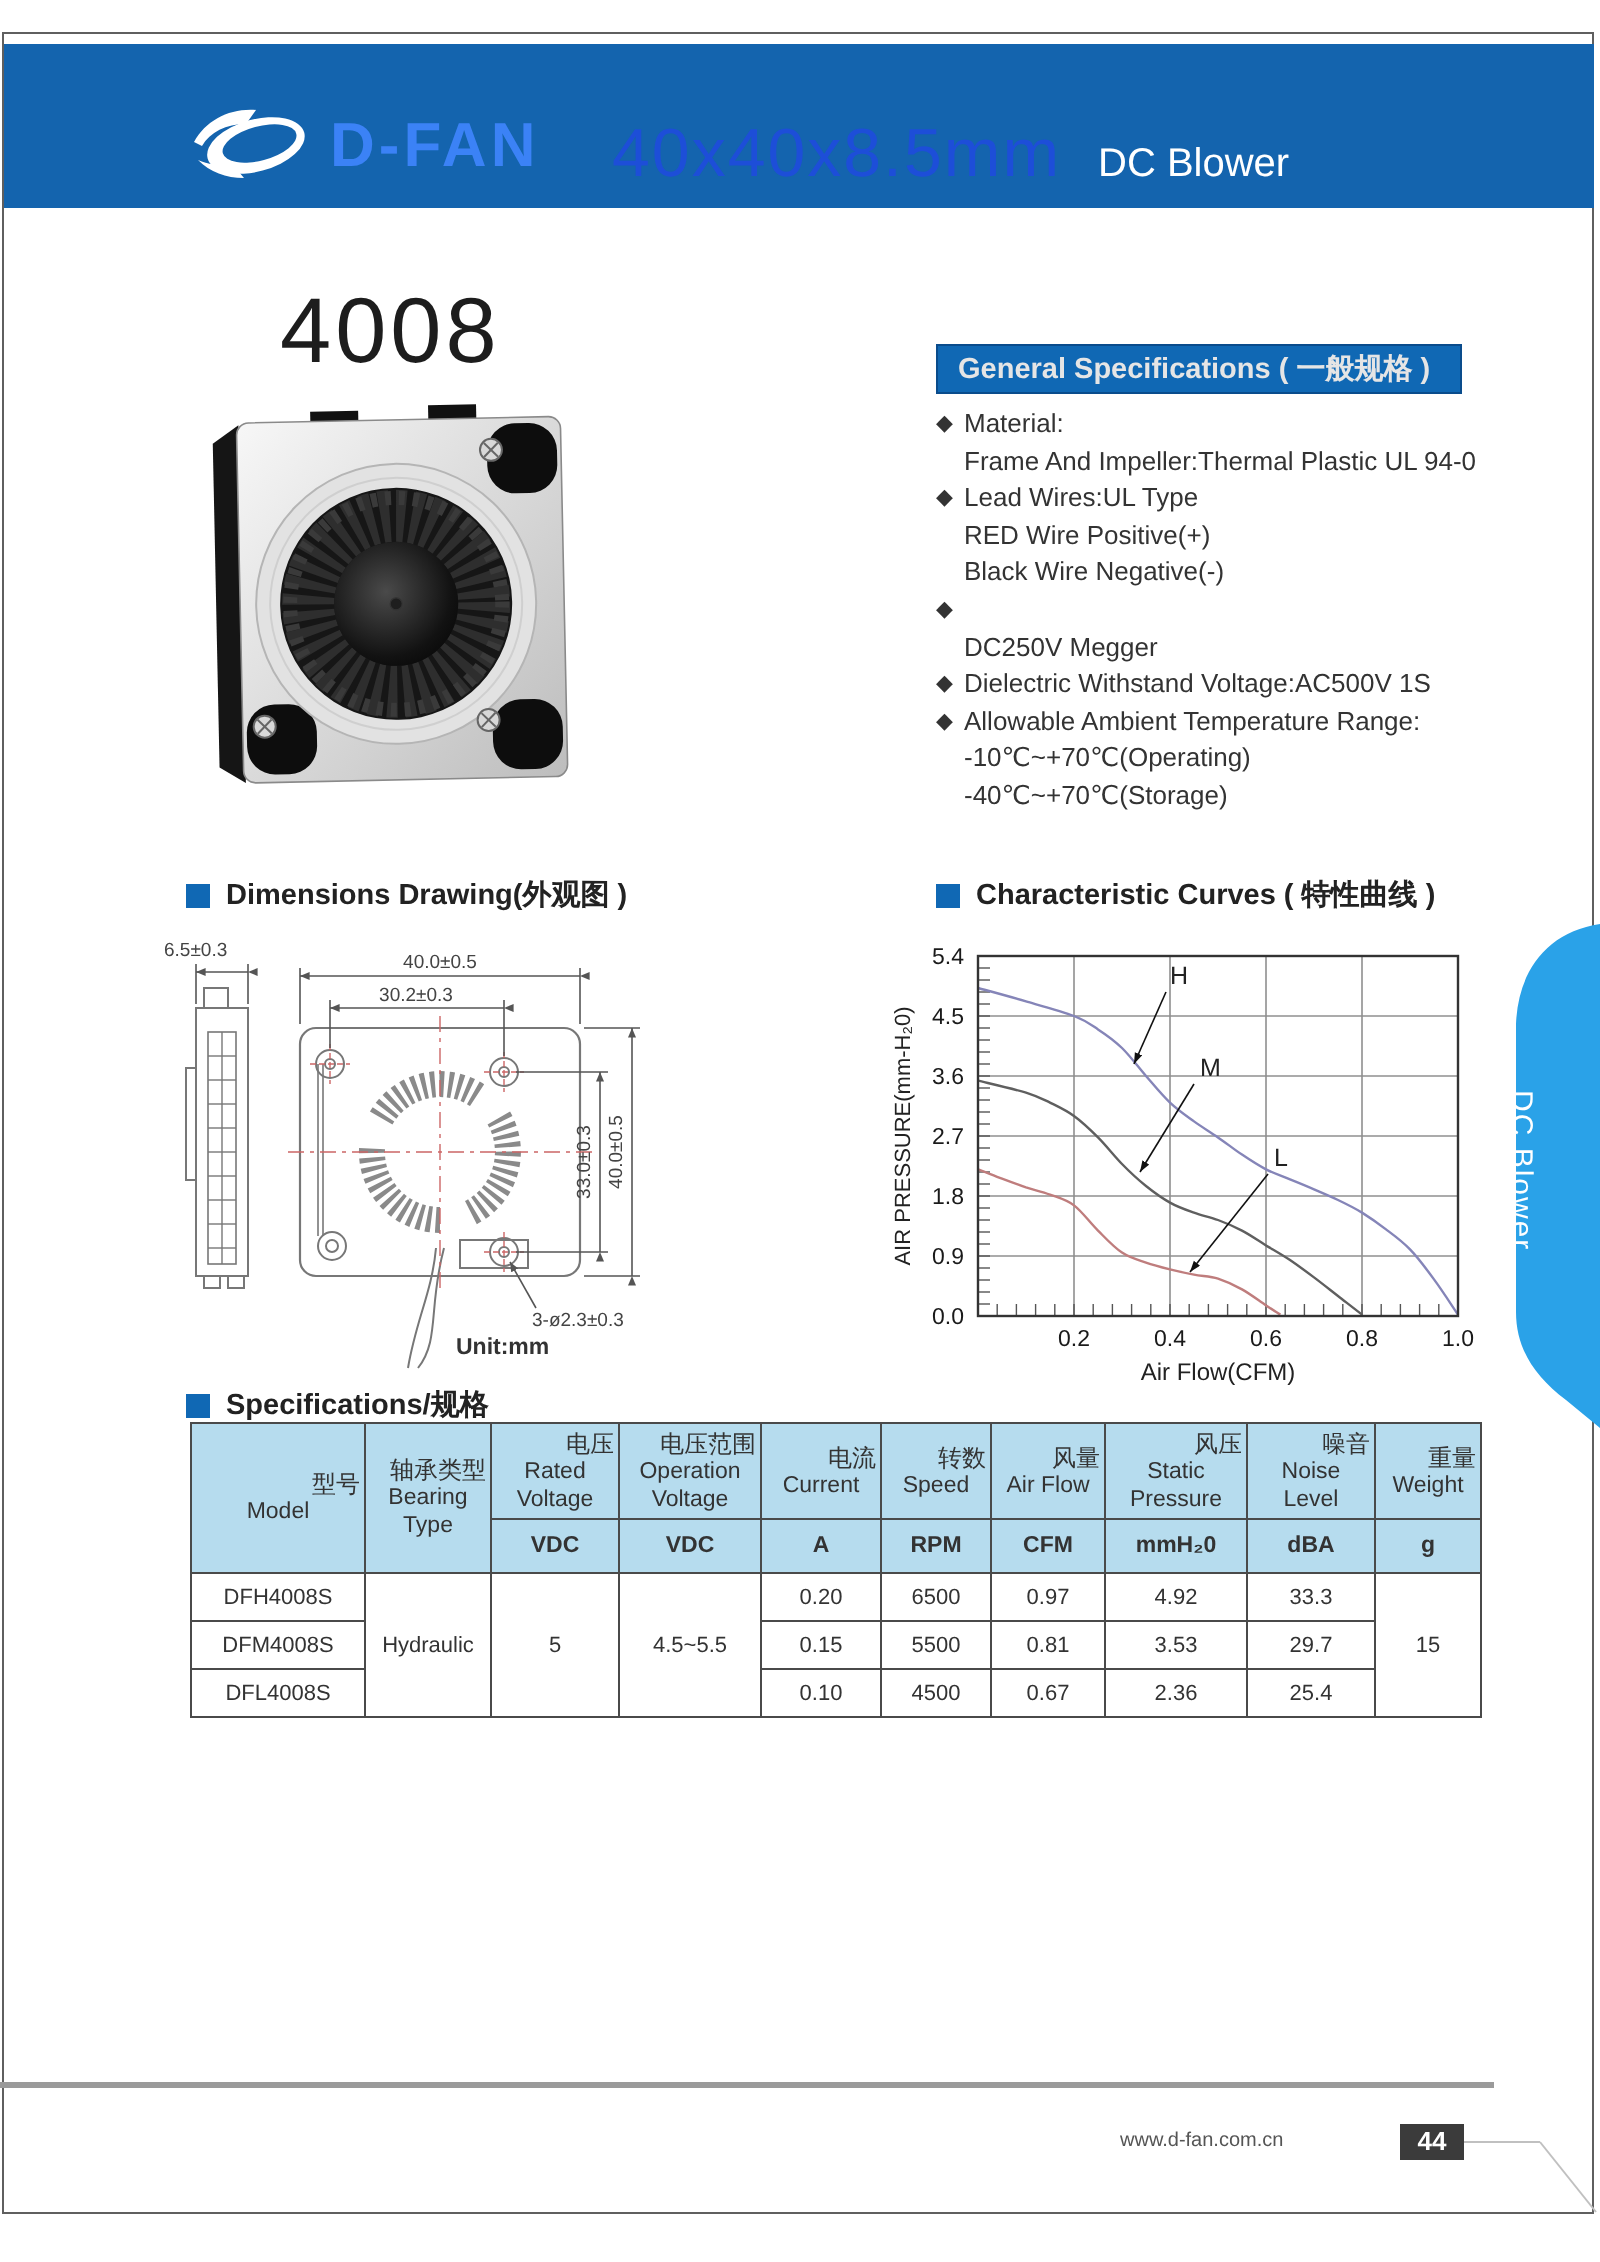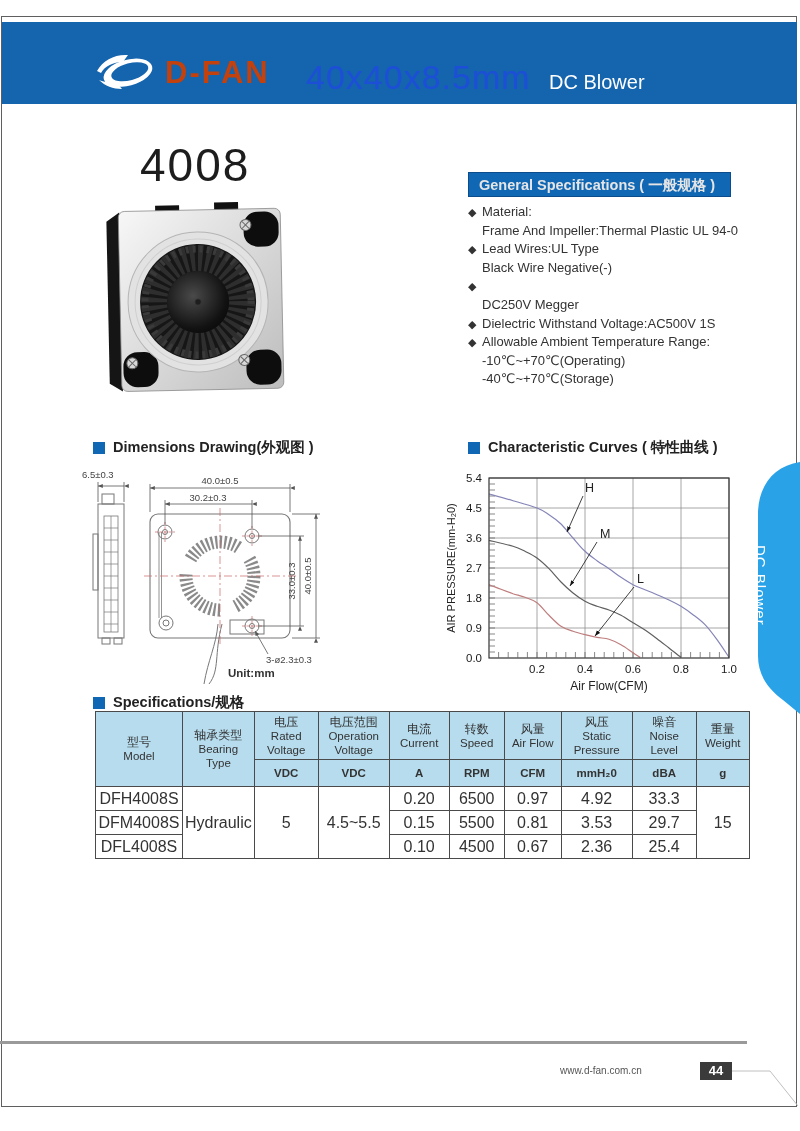--- a/index.html
+++ b/index.html
@@ -7,21 +7,21 @@
     width:800px;height:1131px;position:relative;background:#fff;
     font-family:"Liberation Sans","DejaVu Sans",sans-serif;color:#222;
     overflow:hidden;
   }
   .abs{position:absolute;}
   
   .page-frame{left:1px;top:16px;width:794px;height:1089px;border:1px solid #5f5f5f;}
   
   .header-bar{left:2px;top:22px;width:795px;height:82px;background:var(--header-blue,#1464ae);display:flex;align-items:center;}
   .logo-wrap{position:absolute;left:95px;top:50px;display:flex;align-items:center;}
-  .brand-text{color:#c2410c;font-size:31px;font-weight:bold;letter-spacing:2px;margin-left:4px;}
+  .brand-text{color:#3b82f6;font-size:31px;font-weight:bold;letter-spacing:2px;margin-left:4px;}
   .header-title{position:absolute;left:306px;top:58px;color:#1d4ed8;font-size:34px;font-weight:500;letter-spacing:1px;}
   .header-subtitle{position:absolute;left:549px;top:71px;color:#fff;font-size:20px;font-weight:500;}
   
   .model-heading{left:140px;top:138px;font-size:46px;font-weight:400;color:#1d1d1d;letter-spacing:2px;}
   
   .gs-titlebar{left:468px;top:172px;width:263px;height:25px;background:var(--section-blue,#1068b4);
     border:1px solid #0a4c8c;color:#e5e5e5;font-size:14.5px;font-weight:bold;line-height:24px;padding-left:10px;box-sizing:border-box;}
   .gs-list{left:468px;top:203px;width:300px;font-size:13px;color:#333;}
   .gs-line{display:flex;line-height:18.6px;}
   .gs-bullet{width:14px;flex:0 0 14px;font-size:11px;color:#333;}
@@ -39,23 +39,23 @@
   .axis-label{font-size:11px;fill:#222;}
   .callout-label{font-size:12.5px;fill:#222;}
   
   .tab-svg{left:744px;top:460px;}
   .tab-label{left:752px;top:500px;height:170px;color:#fff;font-size:15px;letter-spacing:1px;
     writing-mode:vertical-rl;text-align:center;}
   
   .specs-table{left:95px;top:711px;border-collapse:collapse;table-layout:fixed;}
   .specs-table td{border:1px solid #4a4a4a;text-align:center;vertical-align:middle;color:#333;padding:0 2px;}
   .specs-table .th{background:var(--table-header-bg,#b6dcee);font-size:11.5px;line-height:14px;}
-  .specs-table .th .zh{display:block;font-size:12px;}
+  .specs-table .th .zh{display:block;font-size:12px;text-align:right;}
   .specs-table .unit-row td{background:var(--table-header-bg,#b6dcee);font-size:11.5px;height:26px;font-weight:bold;}
-  .specs-table .body-row td{font-size:16px;height:23px;background:#fff;}
+  .specs-table .body-row td{font-size:11px;height:23px;background:#fff;}
   
   .footer-line{left:0;top:1041px;width:747px;height:3px;background:#9a9a9a;}
   .footer-site{left:560px;top:1065px;width:132px;text-align:left;font-size:10px;color:#555;}
   .page-box{left:700px;top:1062px;width:32px;height:18px;background:#3b3b3b;color:#fff;
     font-size:13px;font-weight:bold;text-align:center;line-height:18px;}
   .corner-svg{left:732px;top:1062px;}
 </style>
 </head>
 <body>
 
@@ -125,20 +125,24 @@
       <span class="gs-bullet">◆</span>
       <span>Material:</span>
     </div>
   <div class="gs-line">
       <span class="gs-bullet"></span>
       <span>Frame And Impeller:Thermal Plastic UL 94-0</span>
     </div>
   <div class="gs-line">
       <span class="gs-bullet">◆</span>
       <span>Lead Wires:UL Type</span>
+    </div>
+  <div class="gs-line">
+      <span class="gs-bullet"></span>
+      <span>RED Wire Positive(+)</span>
     </div>
   <div class="gs-line">
       <span class="gs-bullet"></span>
       <span>Black Wire Negative(-)</span>
     </div>
   <div class="gs-line">
       <span class="gs-bullet">◆</span>
     </div>
   <div class="gs-line">
       <span class="gs-bullet"></span>

